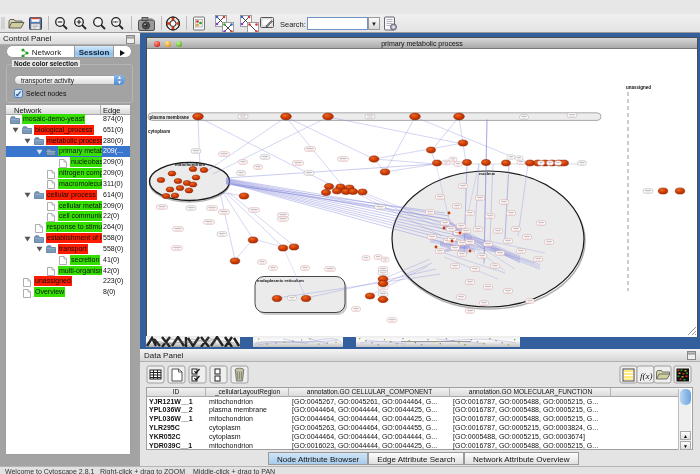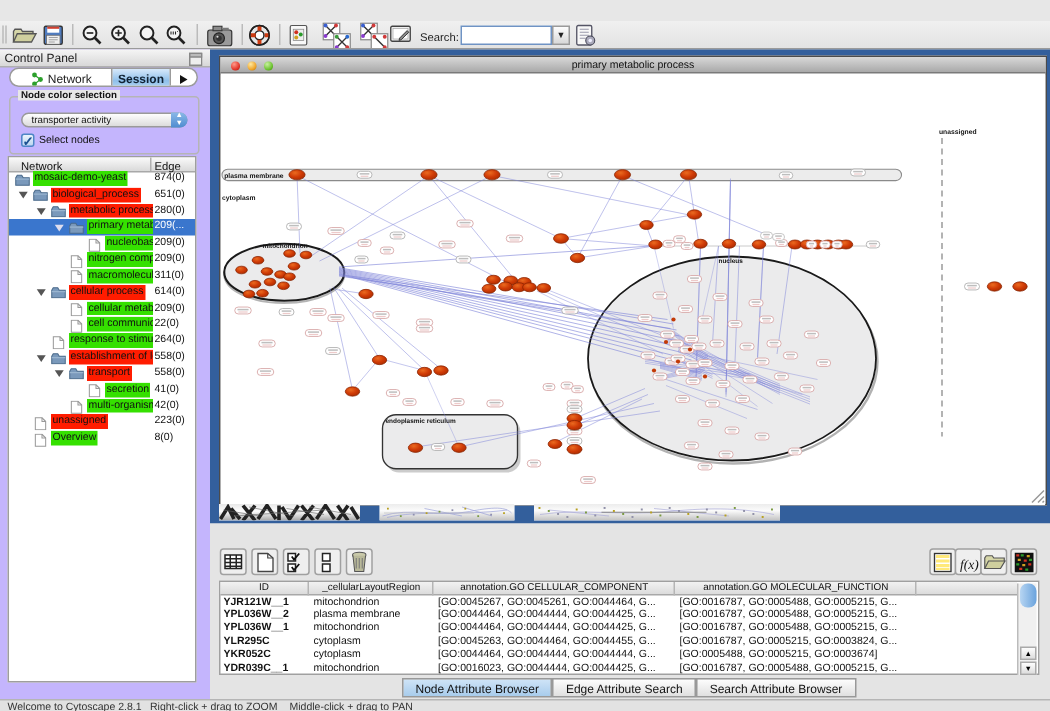--- a/index.html
+++ b/index.html
@@ -10,21 +10,21 @@
 #titlebar{left:0;top:0;width:700px;height:14px;background:linear-gradient(#d9d9d9,#bdbdbd 55%,#a5a5a5);border-bottom:1px solid #6f6f6f}
 #titlebar .t{width:100%;text-align:center;font-size:8px;font-weight:bold;color:#1c1c1c;line-height:14px}
 .light{position:absolute;top:3.5px;width:7px;height:7px;border-radius:50%}
 
 #toolbar{left:0;top:14px;width:700px;height:19px;background:linear-gradient(#f0f0f0,#e3e3e3);border-bottom:1px solid #9a9a9a}
 .tsep{position:absolute;top:2px;width:1px;height:14px;background:#bbb}
 #searchlbl{position:absolute;left:280px;top:6px;font-size:7.5px;color:#222}
 #searchfield{position:absolute;left:307px;top:3px;width:61px;height:13px;background:#fff;border:1px solid #6f93c4}
 #searchbtn{position:absolute;left:368px;top:3px;width:12px;height:13px;background:linear-gradient(#fdfdfd,#d8d8d8);border:1px solid #9a9a9a;font-size:6px;text-align:center;line-height:12px;color:#222}
 
-#cpanel{left:0;top:33px;width:140px;height:433px;background:#c4b5fd}
+#cpanel{left:0;top:33px;width:140px;height:433px;background:#a3a3a3}
 #cphead{left:0;top:0;width:140px;height:12px;background:linear-gradient(#f5f5f5,#d8d8d8);border-bottom:1px solid #b0b0b0;font-size:8px;color:#1a1a1a;padding-left:3px;line-height:12px}
 #tabs{left:6px;top:12px;width:126px;height:13px;background:#fff;border:1px solid #9b9b9b;border-radius:7px;overflow:hidden}
 #tabmosaic{position:absolute;left:67px;top:0;width:40px;height:13px;background:linear-gradient(#d7e9fb,#8fc0ea 60%,#b4d7f2);border-left:1px solid #9b9b9b;border-right:1px solid #9b9b9b;font-size:8px;font-weight:bold;color:#123;text-align:center;line-height:13px}
 #tabnet{position:absolute;left:12px;top:0;width:55px;height:13px;font-size:8px;color:#222;text-align:center;line-height:13px}
 #tabarr{position:absolute;right:6px;top:3.5px;width:0;height:0;border-left:5px solid #111;border-top:3.5px solid transparent;border-bottom:3.5px solid transparent}
 #grpbox{left:6px;top:31px;width:127px;height:39px;border:1px solid #b5b5b5;border-radius:3px}
 #grplbl{position:absolute;left:5px;top:-5px;background:#e7e7e7;padding:0 2px;font-size:6.5px;font-weight:bold;color:#111}
 #combo{position:absolute;left:7px;top:10px;width:111px;height:10px;background:linear-gradient(#fefefe,#dcdcdc);border:1px solid #9a9a9a;border-radius:5px;font-size:6.5px;color:#111;padding-left:6px;line-height:9px}
 #combobtn{position:absolute;right:-1px;top:-1px;width:11px;height:10px;background:linear-gradient(#8ab8e8,#4f8cd0);border-radius:0 5px 5px 0;color:#fff;font-size:5px;text-align:center;line-height:4.5px}
 #cbox{left:14px;top:56px;width:9px;height:9px;background:linear-gradient(#eaf3fc,#bcd8f0);border:1.2px solid #4e87c6;border-radius:2px;color:#1c4f90;font-size:9px;line-height:8px;font-weight:bold;text-align:center}
@@ -906,20 +906,24 @@
           <rect x="133.20000000000002" y="2" width="1.3" height="1.3" fill="#7a9a40"></rect>
           <rect x="139.4" y="4" width="1.3" height="1.3" fill="#9090a8"></rect>
           <rect x="145.6" y="6" width="1.3" height="1.3" fill="#9090a8"></rect>
           <rect x="151.8" y="8" width="1.3" height="1.3" fill="#b8a020"></rect>
           <rect x="158" y="3" width="1.3" height="1.3" fill="#7a9a40"></rect>
         </svg>
       </div>
 </div>
 
 <div id="dpanel" class="abs">
+ <div id="dphead" class="abs">Data Panel<svg style="position:absolute;right:4px;top:2px" width="9" height="9">
+          <rect x="0.5" y="0.5" width="8" height="8" fill="#eee" stroke="#888"></rect>
+          <rect x="0.5" y="0.5" width="8" height="2.5" fill="#bbb" stroke="#888"></rect>
+        </svg></div>
  <svg class="abs" style="left:0;top:0" width="560" height="38" id="dpicons">
         <rect x="7" y="17" width="17" height="17" rx="2" fill="#efefef" stroke="#a0a0a0"></rect>
         <g transform="translate(9.5,20.5)">
           <rect x="0.5" y="0.5" width="11" height="9" fill="#fff" stroke="#222" stroke-width="1"></rect>
           <path d="M0.5 3h11M0.5 5.5h11M0.5 8h11M4 0.5v9M8 0.5v9" stroke="#222" stroke-width="1"></path>
         </g>
         <rect x="28" y="17" width="17" height="17" rx="2" fill="#efefef" stroke="#a0a0a0"></rect>
         <g transform="translate(31.5,19.5)">
           <path d="M0.5 0.5h6.5L10.5 3.5v9h-10z" fill="#fff" stroke="#444" stroke-width="0.9"></path>
           <path d="M7 0.5v3h3.5" fill="none" stroke="#444" stroke-width="0.8"></path>
@@ -1017,21 +1021,21 @@
             <div class="dcell" style="left:306px;width:158px">[GO:0016787, GO:0005488, GO:0005215, G...</div>
           </div>
         </div>
    <div id="dscroll">
      <div style="position:absolute;left:1px;top:0;width:11px;height:16px;background:linear-gradient(90deg,#b7d5f2,#6aa3dd);border-radius:5px"></div>
      <div style="position:absolute;left:1px;bottom:10px;width:11px;height:9px;background:linear-gradient(#fdfdfd,#ddd);border:1px solid #aaa;font-size:5px;text-align:center;line-height:8px">▲</div>
      <div style="position:absolute;left:1px;bottom:0;width:11px;height:9px;background:linear-gradient(#fdfdfd,#ddd);border:1px solid #aaa;font-size:5px;text-align:center;line-height:8px">▼</div>
    </div>
  </div>
  <div id="dtabs">
-   <span class="dtab" style="background:linear-gradient(#cfe4f7,#a8ccec);font-weight:normal">Node Attribute Browser</span><span class="dtab">Edge Attribute Search</span><span class="dtab">Search Attribute Browser</span>
+   <span class="dtab" style="background:linear-gradient(#cfe4f7,#a8ccec);font-weight:normal">Node Attribute Browser</span><span class="dtab">Edge Attribute Search</span><span class="dtab">Network Attribute Overview</span>
  </div>
 </div>
 
 <div id="status" class="abs">
  <span style="left:5px">Welcome to Cytoscape 2.8.1</span>
  <span style="left:100px">Right-click + drag to ZOOM</span>
  <span style="left:193px">Middle-click + drag to PAN</span>
 </div>
 </div>
 

